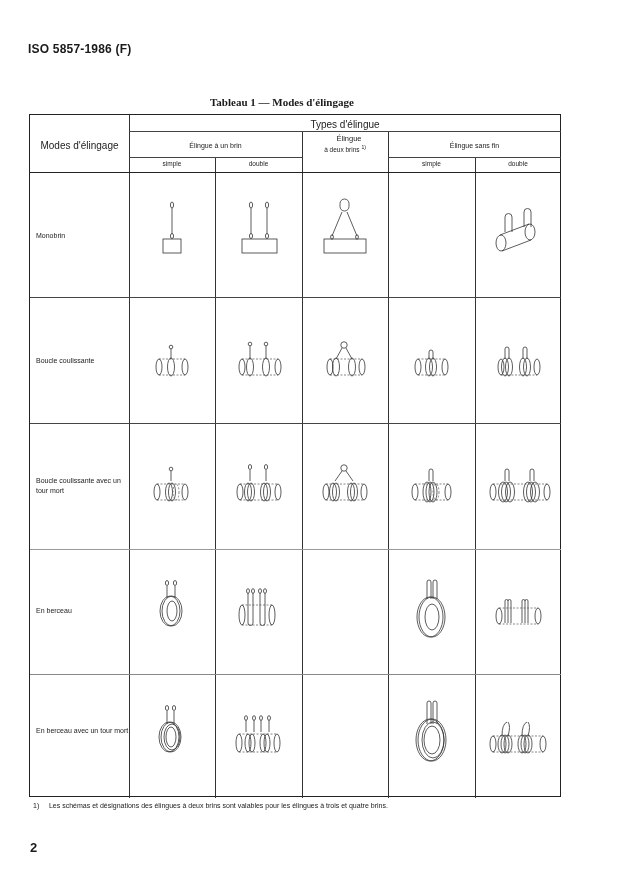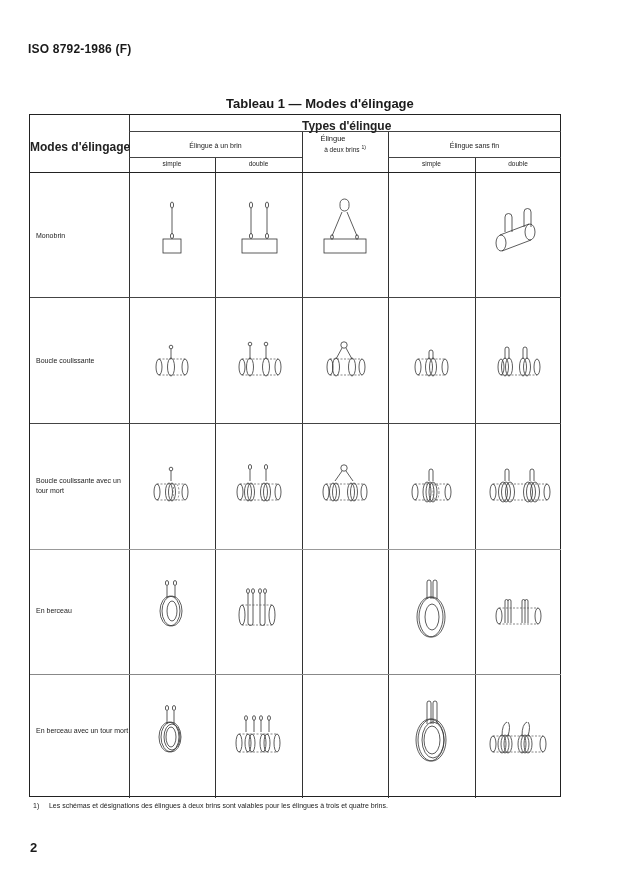--- a/index.html
+++ b/index.html
@@ -1,38 +1,38 @@
 <!DOCTYPE html>
 <html><head>
 <meta charset="utf-8">
 <style>
   html, body { margin:0; padding:0; background:#ffffff; }
   body { width:622px; height:877px; position:relative; overflow:hidden;
          font-family:"Liberation Sans", "DejaVu Sans", sans-serif; color:#1a1a1a; }
   .doc-id { position:absolute; left:28px; top:42px; font-size:12px; font-weight:bold; letter-spacing:0.2px; }
-  .table-caption { position:absolute; left:226px; top:96px; font-size:13px; font-weight:bold; }
+  .table-caption { position:absolute; left:210px; top:96px; font-size:11px; font-weight:bold;font-family:Liberation Serif, serif; }
   .tbl { position:absolute; left:29px; top:114px; width:532px; height:683px;
          border:1.3px solid #222; box-sizing:border-box; }
   .vline { position:absolute; background:#333; width:1px; }
   .hline { position:absolute; background:#444; height:1px; }
   .txt { position:absolute; font-size:7px; color:#222; white-space:nowrap; }
-  .hdr-bold { font-weight:bold; font-size:12px; }
+  .hdr-bold { font-weight:normal; font-size:10px; }
   .center { text-align:center; }
   .rowlabel { position:absolute; font-size:7px; line-height:10px; color:#222; left:6px; width:95px; white-space:normal; }
   .cell-svg { position:absolute; }
   .footnote { position:absolute; left:33px; top:802px; font-size:7px; color:#222; white-space:nowrap; }
   .page-num { position:absolute; left:30px; top:840px; font-size:13px; font-weight:bold; }
   svg { overflow:visible; }
   svg .s { fill:none; stroke:#333; stroke-width:0.8; }
   svg .d { fill:none; stroke:#555; stroke-width:0.7; stroke-dasharray:2 1.5; }
 </style>
 </head>
 <body>
 
-<div class="doc-id">ISO 8792-1986 (F)</div>
+<div class="doc-id">ISO 5857-1986 (F)</div>
 <div class="table-caption">Tableau 1 — Modes d'élingage</div>
 
 <div class="tbl">
 
   <div class="vline" style="left:99px; top:0; height:683px;"></div>
   <div class="vline" style="left:185px; top:42px; height:641px;"></div>
   <div class="vline" style="left:272px; top:16px; height:667px;"></div>
   <div class="vline" style="left:358px; top:16px; height:667px;"></div>
   <div class="vline" style="left:445px; top:42px; height:641px;"></div>
 
@@ -42,21 +42,21 @@
   <div class="hline" style="left:0; top:57px; width:531px; background:#222;"></div>
 
   <div class="hline" style="left:0; top:182px; width:531px;"></div>
   <div class="hline" style="left:0; top:308px; width:531px;"></div>
   <div class="hline" style="left:0; top:434px; width:531px; background:#999;"></div>
   <div class="hline" style="left:0; top:559px; width:531px; background:#888;"></div>
 
   <div class="txt hdr-bold center" style="left:0; top:25px; width:99px;">Modes d'élingage</div>
   <div class="txt hdr-bold center" style="left:272px; top:4px; width:86px;">Types d'élingue</div>
   <div class="txt center" style="left:99px; top:27px; width:173px;">Élingue à un brin</div>
-  <div class="txt center" style="left:260px; top:19px; width:86px; font-size:7.5px;">Élingue</div>
+  <div class="txt center" style="left:276px; top:19px; width:86px; font-size:7.5px;">Élingue</div>
   <div class="txt center" style="left:272px; top:29px; width:86px; font-size:6.5px;">
     <span>à deux brins</span>
     <sup style="font-size:5px;">1)</sup>
   </div>
   <div class="txt center" style="left:358px; top:27px; width:173px;">Élingue sans fin</div>
   <div class="txt center" style="left:99px; top:45px; width:86px; font-size:6.5px;">simple</div>
   <div class="txt center" style="left:185px; top:45px; width:87px; font-size:6.5px;">double</div>
   <div class="txt center" style="left:358px; top:45px; width:87px; font-size:6.5px;">simple</div>
   <div class="txt center" style="left:445px; top:45px; width:86px; font-size:6.5px;">double</div>
 

